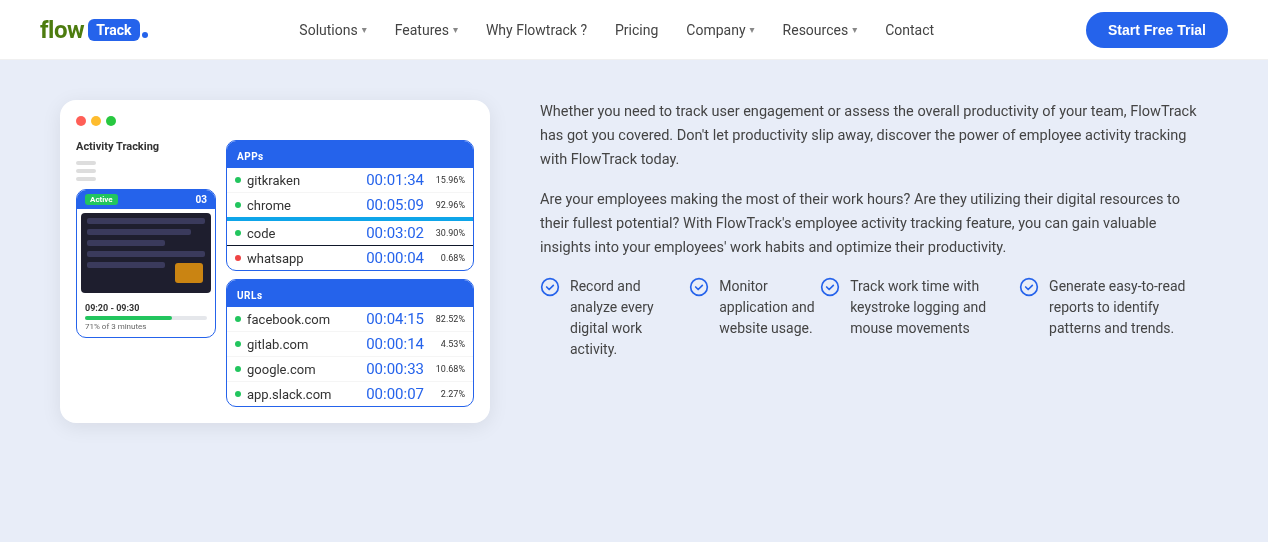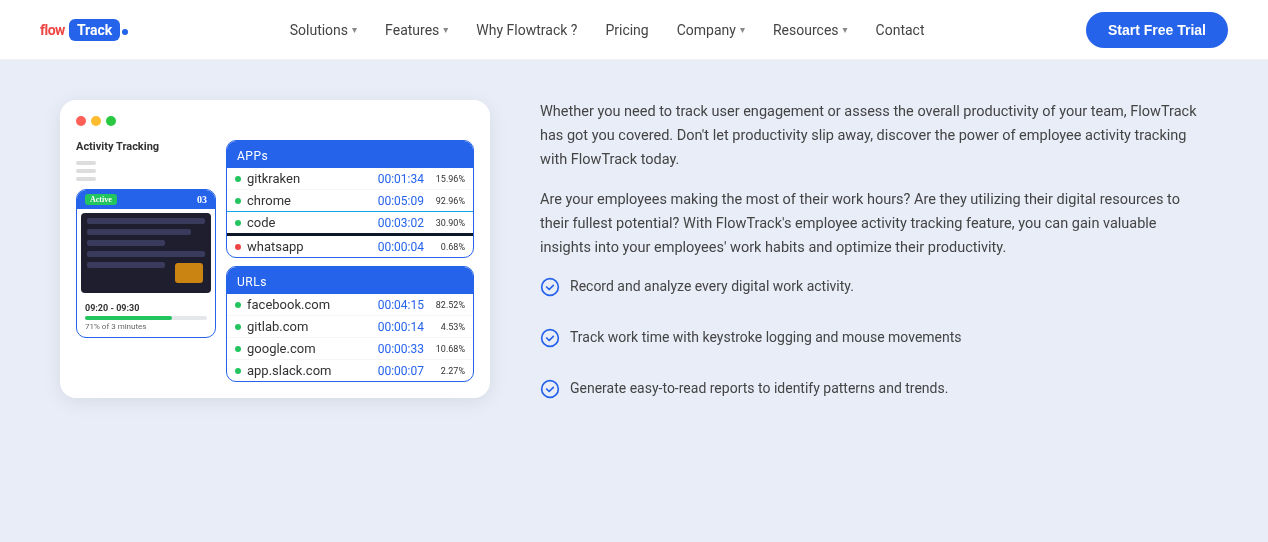--- a/index.html
+++ b/index.html
@@ -22,23 +22,23 @@
       position: sticky;
       top: 0;
       z-index: 100;
     }
     .logo-area {
       display: flex;
       align-items: center;
       gap: 0;
     }
     .logo-flow {
-      font-size: 14px;
-      font-weight: 700;
-      color: #ef4444;
+      font-size: 24px;
+      font-weight: 700;
+      color: #4d7c0f;
       letter-spacing: -0.5px;
     }
     .logo-track {
       background: #2563eb;
       color: #fff;
       font-size: 14px;
       font-weight: 700;
       padding: 3px 8px;
       border-radius: 6px;
       margin-left: 4px;
@@ -148,21 +148,20 @@
       border-radius: 10px;
       overflow: hidden;
       margin-top: 4px;
     }
     .active-card-header {
       background: #2563eb;
       padding: 4px 8px;
       display: flex;
       justify-content: space-between;
       align-items: center;
-      font-family: Liberation Serif, serif;
     }
     .active-badge {
       background: #22c55e;
       color: #fff;
       font-size: 8px;
       font-weight: 700;
       padding: 1px 5px;
       border-radius: 3px;
     }
     .active-num {
@@ -234,42 +233,42 @@
       border: 1.5px solid #2563eb;
       border-radius: 10px;
       overflow: hidden;
     }
     .panel-header {
       background: #2563eb;
       padding: 4px 10px;
     }
     .panel-title {
       color: #fff;
-      font-size: 12px;
-      font-weight: 400;
+      font-size: 10px;
+      font-weight: 700;
       letter-spacing: 0.5px;
     }
     .panel-table {
       width: 100%;
       border-collapse: collapse;
       padding: 4px 6px;
     }
     .app-dot {
       width: 6px;
       height: 6px;
       border-radius: 50%;
       flex-shrink: 0;
     }
     .app-name {
       font-size: 13px;
       color: #333;
       flex: 1;
     }
     .app-time {
-      font-size: 12px;
+      font-size: 15px;
       color: #2563eb;
       min-width: 45px;
       text-align: right;
     }
     .app-pct {
       font-size: 9px;
       color: #333;
       min-width: 35px;
       text-align: right;
     }
@@ -281,22 +280,21 @@
     }
     .text-content p {
       font-size: 14.5px;
       color: #444;
       line-height: 1.65;
       margin-bottom: 16px;
     }
     .checklist {
       list-style: none;
       display: flex;
-      flex-direction: column;
-      gap: 30px;
+      gap: 4px;
     }
     .checklist li {
       display: flex;
       align-items: flex-start;
       gap: 10px;
       font-size: 14px;
       color: #444;
       line-height: 1.5;
     }
     .check-icon {
@@ -394,27 +392,27 @@
           <div class="panel-header">
             <span class="panel-title">APPs</span>
           </div>
           <div>
             <div class="panel-table" style="display:flex;align-items:center;padding:3px 8px;gap:6px;border-bottom:1px solid #f5f5f5;">
               <span class="app-dot" style="background:#22c55e"></span>
               <span class="app-name">gitkraken</span>
               <span class="app-time">00:01:34</span>
               <span class="app-pct">15.96%</span>
             </div>
-            <div class="panel-table" style="display:flex;align-items:center;padding:3px 8px;gap:6px;border-bottom:1px solid #0ea5e9;">
+            <div class="panel-table" style="display:flex;align-items:center;padding:3px 8px;gap:6px;border-bottom:4px solid #0ea5e9;">
               <span class="app-dot" style="background:#22c55e"></span>
               <span class="app-name">chrome</span>
               <span class="app-time">00:05:09</span>
               <span class="app-pct">92.96%</span>
             </div>
-            <div class="panel-table" style="display:flex;align-items:center;padding:3px 8px;gap:6px;border-bottom:3px solid #0f172a;">
+            <div class="panel-table" style="display:flex;align-items:center;padding:3px 8px;gap:6px;border-bottom:1px solid #0f172a;">
               <span class="app-dot" style="background:#22c55e"></span>
               <span class="app-name">code</span>
               <span class="app-time">00:03:02</span>
               <span class="app-pct">30.90%</span>
             </div>
             <div class="panel-table" style="display:flex;align-items:center;padding:3px 8px;gap:6px;">
               <span class="app-dot" style="background:#ef4444"></span>
               <span class="app-name">whatsapp</span>
               <span class="app-time">00:00:04</span>
               <span class="app-pct">0.68%</span>
@@ -461,20 +459,27 @@
     <p>Whether you need to track user engagement or assess the overall productivity of your team, FlowTrack has got you covered. Don't let productivity slip away, discover the power of employee activity tracking with FlowTrack today.</p>
     <p>Are your employees making the most of their work hours? Are they utilizing their digital resources to their fullest potential? With FlowTrack's employee activity tracking feature, you can gain valuable insights into your employees' work habits and optimize their productivity.</p>
 
     <ul class="checklist">
       <li>
         <svg class="check-icon" viewBox="0 0 24 24" fill="none" xmlns="http://www.w3.org/2000/svg">
           <circle cx="12" cy="12" r="10" stroke="#2563eb" stroke-width="2"></circle>
           <path d="M8 12l3 3 5-5" stroke="#2563eb" stroke-width="2" stroke-linecap="round" stroke-linejoin="round"></path>
         </svg>
         <span>Record and analyze every digital work activity.</span>
+      </li>
+      <li>
+        <svg class="check-icon" viewBox="0 0 24 24" fill="none" xmlns="http://www.w3.org/2000/svg">
+          <circle cx="12" cy="12" r="10" stroke="#2563eb" stroke-width="2"></circle>
+          <path d="M8 12l3 3 5-5" stroke="#2563eb" stroke-width="2" stroke-linecap="round" stroke-linejoin="round"></path>
+        </svg>
+        <span>Monitor application and website usage.</span>
       </li>
       <li>
         <svg class="check-icon" viewBox="0 0 24 24" fill="none" xmlns="http://www.w3.org/2000/svg">
           <circle cx="12" cy="12" r="10" stroke="#2563eb" stroke-width="2"></circle>
           <path d="M8 12l3 3 5-5" stroke="#2563eb" stroke-width="2" stroke-linecap="round" stroke-linejoin="round"></path>
         </svg>
         <span>Track work time with keystroke logging and mouse movements</span>
       </li>
       <li>
         <svg class="check-icon" viewBox="0 0 24 24" fill="none" xmlns="http://www.w3.org/2000/svg">

